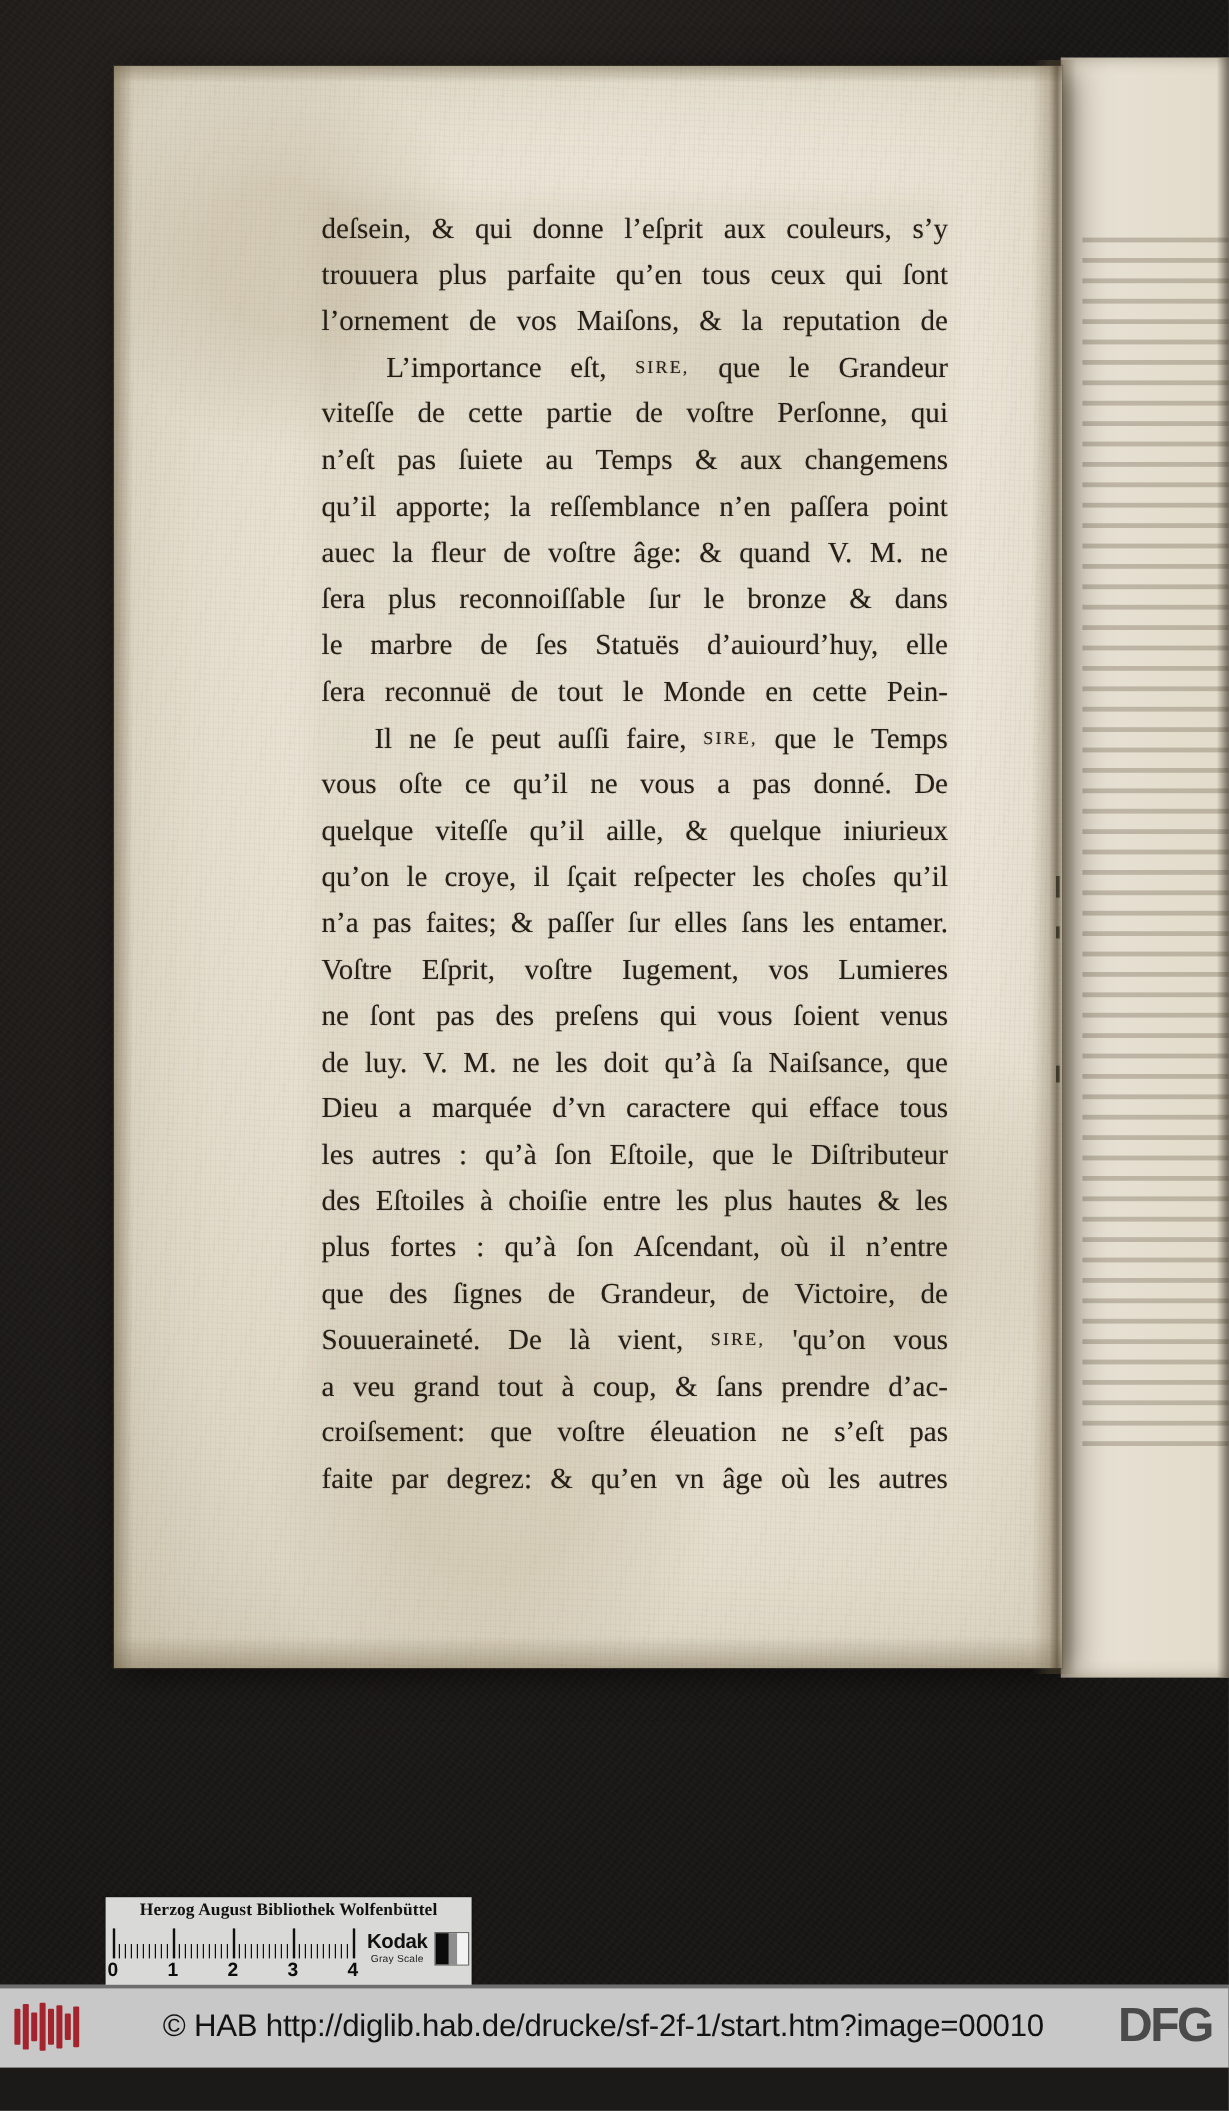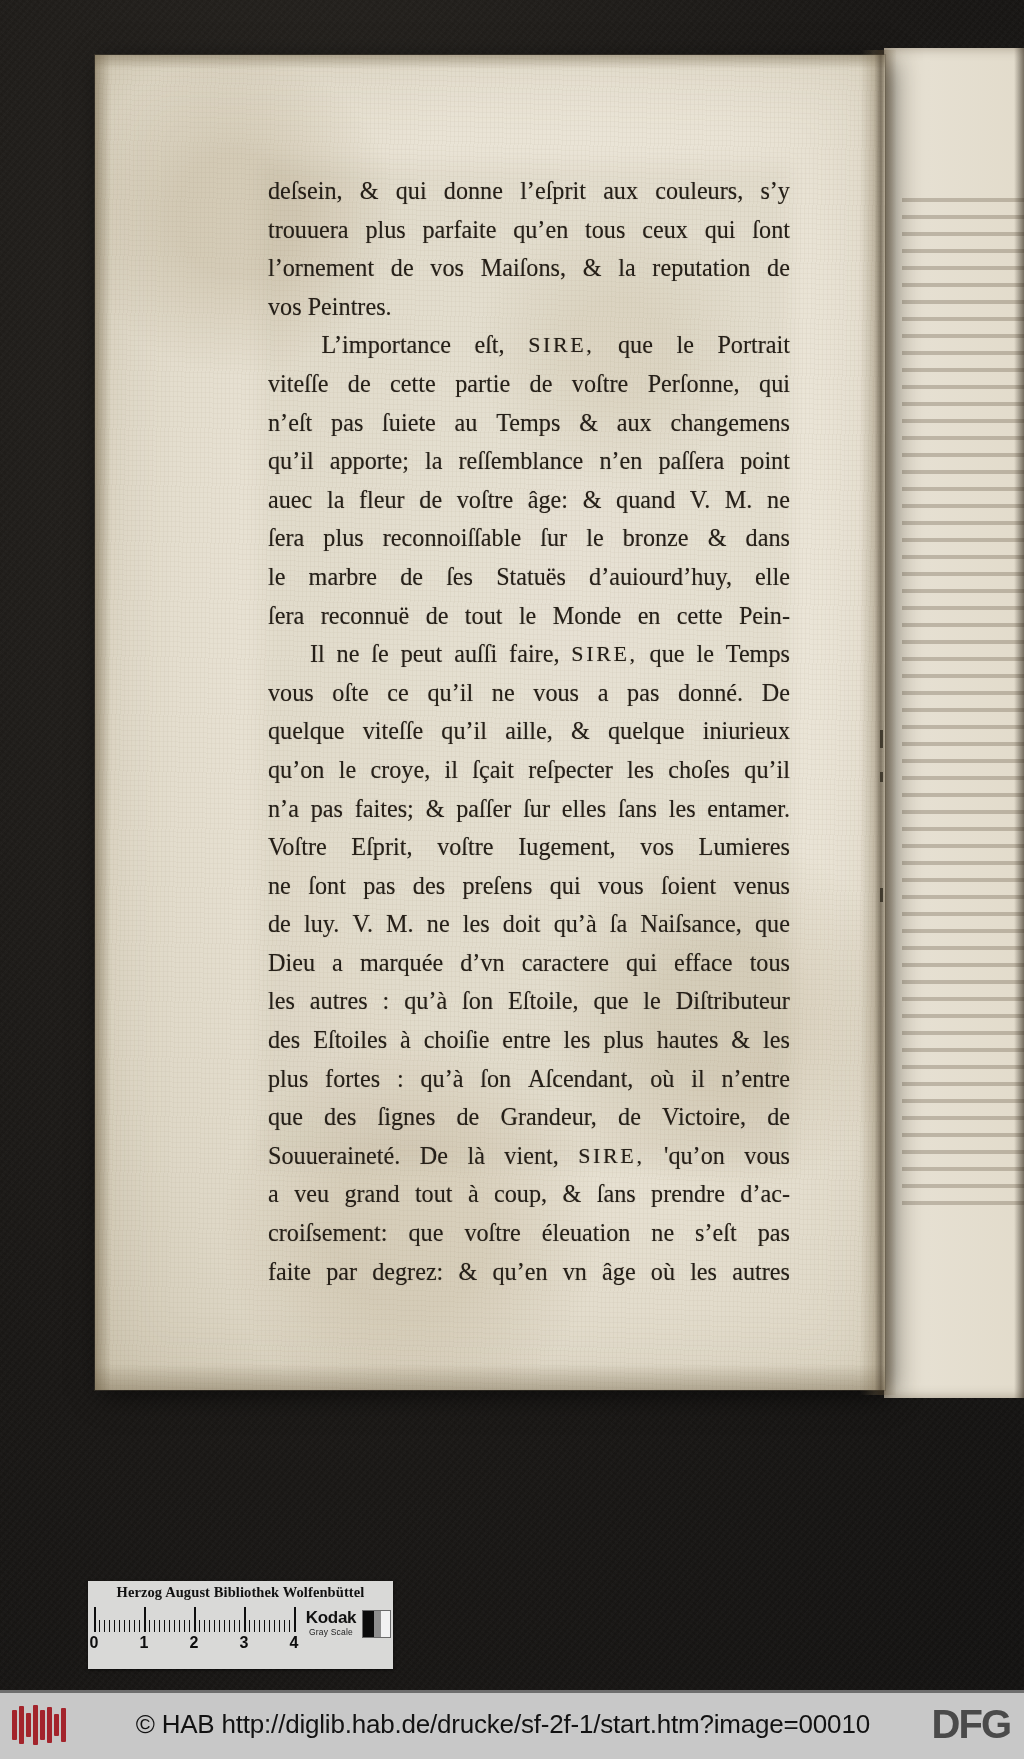--- a/index.html
+++ b/index.html
@@ -130,21 +130,21 @@
     white-space:pre;
   }
   .para .ln.just{
     display:flex;
     justify-content:space-between;
     white-space:normal;
   }
   .para .ln.just > i{font-style:normal;}
   .indent{display:inline-block;width:30px;}
   .sc{
-    font-size:22px;
+    font-size:15px;
     letter-spacing:.12em;
   }
 
   
   #ref-target{
     position:absolute;left:88px;top:1581px;width:305px;height:88px;
     background:#d9d9d7;
     box-shadow:0 1px 3px rgba(0,0,0,.6);
   }
   #ref-label{
@@ -178,21 +178,21 @@
     font-size:8.5px;color:#222;letter-spacing:.2px;margin-top:-1px;
   }
   #gray-patch{
     position:absolute;left:274px;top:8px;width:27px;height:26px;
     border:1px solid #6a6a6a;display:flex;
   }
   #gray-patch i{display:block;height:100%;}
 
   
   #footer-bar{
-    position:absolute;left:0;top:1690px;width:1024px;height:69px;
+    position:absolute;left:0;top:1654px;width:1024px;height:69px;
     background:#c8c8c8;
     display:flex;align-items:center;
   }
   #footer-top-shade{
     position:absolute;left:0;top:0;width:100%;height:3px;
     background:#6e6e6e;
   }
   #hab-logo{
     width:70px;height:44px;margin-left:4px;
     display:flex;align-items:center;justify-content:center;gap:2px;
@@ -327,31 +327,30 @@
       <span class="ln just">
         <i>l’ornement</i>
         <i>de</i>
         <i>vos</i>
         <i>Maiſons,</i>
         <i>&amp;</i>
         <i>la</i>
         <i>reputation</i>
         <i>de</i>
       </span>
-      <span class="ln">vos Peintres.</span>
     </p>
   <p class="para" id="p2">
       <span class="ln just">
         <span class="indent"></span>
         <i>L’importance</i>
         <i>eſt,</i>
         <i class="sc">SIRE,</i>
         <i>que</i>
         <i>le</i>
-        <i>Portrait</i>
+        <i>Grandeur</i>
       </span>
       <span class="ln just">
         <i>viteſſe</i>
         <i>de</i>
         <i>cette</i>
         <i>partie</i>
         <i>de</i>
         <i>voſtre</i>
         <i>Perſonne,</i>
         <i>qui</i>

